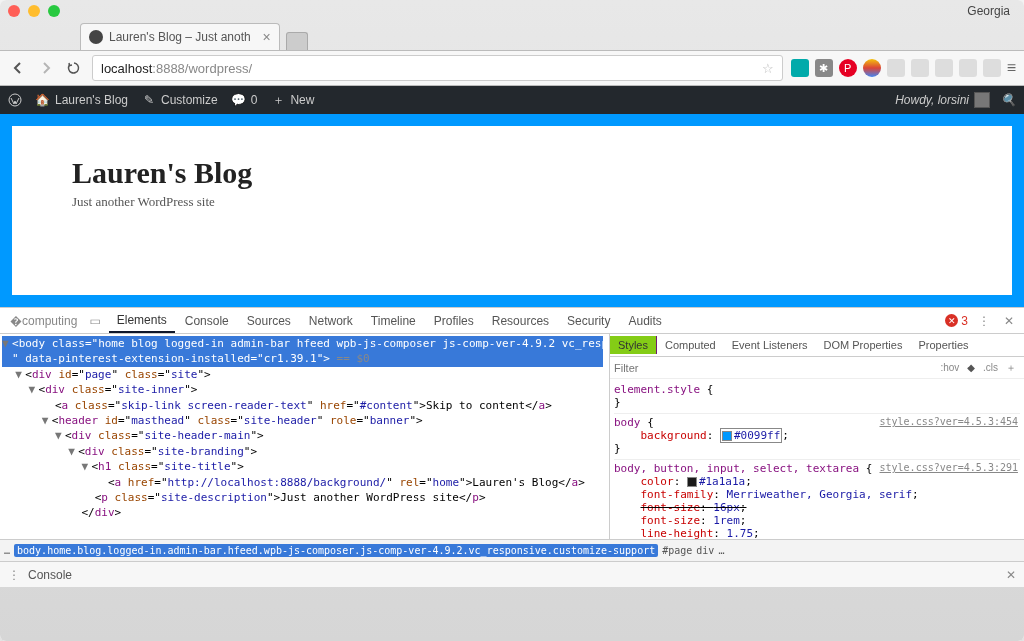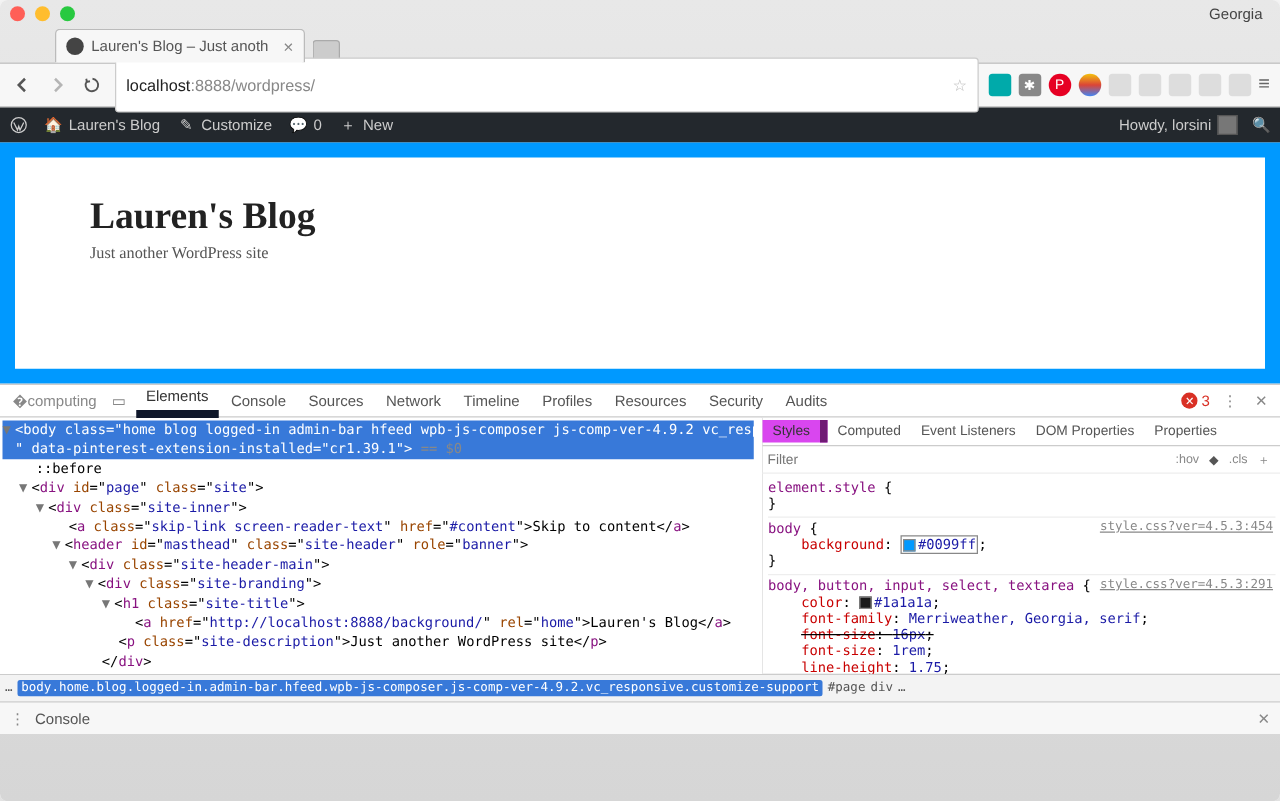--- a/index.html
+++ b/index.html
@@ -6,72 +6,72 @@
 body { font-family: -apple-system, "Helvetica Neue", Arial, sans-serif; font-size: 12px; background: #fff; overflow: hidden; }
 
 
 .browser { width: 1024px; height: 641px; background: linear-gradient(#e8e8e8,#d6d6d6); border-radius: 6px; box-shadow: 0 8px 30px rgba(0,0,0,.3); position: relative; overflow: hidden; }
 .titlebar { height: 22px; display: flex; align-items: center; padding: 0 8px; }
 .traffic { display: flex; gap: 8px; }
 .tl { width: 12px; height: 12px; border-radius: 50%; }
 .red { background:#ff5f57; } .yellow { background:#ffbd2e; } .green { background:#28c940; }
 .profile { margin-left: auto; font-size: 12px; color: #444; padding-right: 6px; }
 
-.tabstrip { height: 28px; display: flex; align-items: flex-end; padding-left: 44px; }
+.tabstrip { height: 28px; display: flex; align-items: flex-end; padding-left: 80px; }
 .tab { background: #f7f7f7; height: 27px; border-radius: 4px 4px 0 0; display: flex; align-items: center; padding: 0 28px 0 8px; font-size: 12px; color:#555; border: 1px solid #bbb; border-bottom: none; position: relative; min-width: 150px; }
 .tab .favicon { width: 14px; height: 14px; border-radius: 50%; background:#444; margin-right: 6px; }
 .tab .x { position: absolute; right: 8px; font-size: 14px; color:#888; }
 .newtab { width: 22px; height: 18px; background:#ccc; margin-left: 6px; border-radius: 3px 3px 0 0; border:1px solid #aaa; border-bottom:none; }
 
 .toolbar { background:#f7f7f7; border-top: 1px solid #bbb; border-bottom: 1px solid #bbb; height: 36px; display: flex; align-items: center; padding: 0 8px; gap: 8px; }
 .navbtn { width: 20px; height: 20px; display:flex; align-items:center; justify-content:center; color:#555; font-size:16px; }
-.omnibox { flex:1; background:#fff; border:1px solid #ccc; border-radius: 3px; height: 44px; display:flex; align-items:center; padding:0 8px; font-size:13px; color:#222; }
+.omnibox { flex:1; background:#fff; border:1px solid #ccc; border-radius: 3px; height: 26px; display:flex; align-items:center; padding:0 8px; font-size:13px; color:#222; }
 .omnibox .host { color:#222; } .omnibox .path { color:#888; }
 .omnibox .star { margin-left:auto; color:#bbb; }
 .exticons { display:flex; gap:6px; align-items:center; }
 .ext { width:18px; height:18px; border-radius:3px; display:flex; align-items:center; justify-content:center; font-size:11px; color:#fff; }
 .hamburger { font-size:16px; color:#666; }
 
 
 .wpadmin { background:#23282d; height: 28px; display:flex; align-items:center; color:#ccc; font-size:12px; padding:0 8px; gap:14px; }
 .wpadmin .item { display:flex; align-items:center; gap:5px; }
-.wpadmin .right { margin-left:auto; display:flex; gap:12px; align-items:center; }
+.wpadmin .right { margin-left:auto; display:flex; gap:12px; align-items:center;font-style:italic; }
 .wpadmin .avatar { width:16px; height:16px; background:#777; border:1px solid #555; }
 .wpicon { width:14px; height:14px; display:inline-flex; align-items:center; justify-content:center; }
 
 
 .page-area { background:#0099ff; padding: 12px; height: 193px; }
 .page-inner { background:#fff; height:100%; padding: 30px 10px 10px 60px; }
 .site-title { font-family: Georgia, serif; font-size: 30px; font-weight: bold; color:#222; margin-bottom: 4px; }
 .site-desc { font-family: Georgia, serif; font-size: 13px; color:#555; }
 
 
 .devtools { background:#fff; border-top:1px solid #ccc; height: 280px; display:flex; flex-direction:column; font-family: Menlo, Consolas, monospace; font-size: 11px; }
 .dt-tabs { display:flex; align-items:center; border-bottom:1px solid #ccc; height: 26px; padding:0 6px; gap:2px; font-family: -apple-system, Arial, sans-serif; font-size:12px; color:#555; }
 .dt-tabs .t { padding: 4px 8px; }
-.dt-tabs .t.active { border-bottom: 7px solid #0f172a; color:#333; }
+.dt-tabs .t.active { border-bottom: 2px solid #0f172a; color:#333; }
 .dt-tabs .spacer { flex:1; }
 .errbadge { display:flex; align-items:center; gap:3px; }
 .errcircle { width:13px; height:13px; background:#d93025; border-radius:50%; color:#fff; font-size:9px; display:flex; align-items:center; justify-content:center; }
 .dt-body { flex:1; display:flex; overflow:hidden; }
 .dom { flex:1; overflow:auto; padding:2px 6px 2px 2px; line-height: 1.4; background:#fff; }
 .dom .line { white-space: pre; }
 .tag { color:#881280; }
 .attr { color:#994500; }
 .val { color:#1a1aa6; }
 .txt { color:#000; }
 .sel { background:#3879d9; color:#fff; }
 .sel .tag, .sel .attr, .sel .val { color:#fff; }
 .dollar { color:#888; }
 .arrow { color:#777; display:inline-block; width:10px; }
 
 .sidebar { width: 415px; border-left:1px solid #ccc; display:flex; flex-direction:column; }
 .side-tabs { display:flex; border-bottom:1px solid #ccc; font-family:-apple-system,Arial,sans-serif; font-size:11px; height:23px; align-items:center; }
 .side-tabs .st { padding: 3px 8px; color:#555; }
-.side-tabs .st.active { background:#d946ef; border-right:6px solid #701a75; color:#333; }
+.side-tabs .st.active { background:#84cc16; border-right:1px solid #701a75; color:#333; }
 .filter-row { display:flex; border-bottom:1px solid #eee; height:22px; align-items:center; font-family:-apple-system,Arial,sans-serif; font-size:11px; padding:0 4px; }
 .filter-row input { border:none; flex:1; font-size:11px; color:#888; outline:none; }
 .filter-row .pill { color:#888; font-size:10px; padding:0 4px; }
 .styles { flex:1; overflow:auto; padding:2px 4px; }
 .rule { border-bottom:1px solid #eee; padding:2px 0 4px; position:relative; }
 .rule .src { position:absolute; right:2px; top:2px; color:#888; text-decoration:underline; font-size:10px; }
 .selr { color:#881280; }
 .prop { color:#c80000; }
 .pval { color:#1a1aa6; }
 .swatch { display:inline-block; width:10px; height:10px; border:1px solid #888; vertical-align:middle; margin-right:2px; }
@@ -205,21 +205,20 @@
           <span style="color:#d93025">3</span>
         </span>
       <span style="padding:0 8px;color:#888">⋮</span>
       <span style="padding:0 4px;color:#888">✕</span>
     </div>
 
     <div class="dt-body">
       <div class="dom">
 <div class="line sel"><span class="arrow">▼</span>&lt;<span class="tag">body</span> <span class="attr">class</span>="<span class="val">home blog logged-in admin-bar hfeed wpb-js-composer js-comp-ver-4.9.2 vc_responsive customize-support</span>
 <span class="val" style="margin-left:10px"></span>" <span class="attr">data-pinterest-extension-installed</span>="<span class="val">cr1.39.1</span>"&gt; <span class="dollar">== $0</span></div>
-<div class="line">    <span class="txt">::before</span></div>
 <div class="line">  <span class="arrow">▼</span>&lt;<span class="tag">div</span> <span class="attr">id</span>="<span class="val">page</span>" <span class="attr">class</span>="<span class="val">site</span>"&gt;</div>
 <div class="line">    <span class="arrow">▼</span>&lt;<span class="tag">div</span> <span class="attr">class</span>="<span class="val">site-inner</span>"&gt;</div>
 <div class="line">        &lt;<span class="tag">a</span> <span class="attr">class</span>="<span class="val">skip-link screen-reader-text</span>" <span class="attr">href</span>="<span class="val">#content</span>"&gt;<span class="txt">Skip to content</span>&lt;/<span class="tag">a</span>&gt;</div>
 <div class="line">      <span class="arrow">▼</span>&lt;<span class="tag">header</span> <span class="attr">id</span>="<span class="val">masthead</span>" <span class="attr">class</span>="<span class="val">site-header</span>" <span class="attr">role</span>="<span class="val">banner</span>"&gt;</div>
 <div class="line">        <span class="arrow">▼</span>&lt;<span class="tag">div</span> <span class="attr">class</span>="<span class="val">site-header-main</span>"&gt;</div>
 <div class="line">          <span class="arrow">▼</span>&lt;<span class="tag">div</span> <span class="attr">class</span>="<span class="val">site-branding</span>"&gt;</div>
 <div class="line">            <span class="arrow">▼</span>&lt;<span class="tag">h1</span> <span class="attr">class</span>="<span class="val">site-title</span>"&gt;</div>
 <div class="line">                &lt;<span class="tag">a</span> <span class="attr">href</span>="<span class="val">http://localhost:8888/background/</span>" <span class="attr">rel</span>="<span class="val">home</span>"&gt;<span class="txt">Lauren's Blog</span>&lt;/<span class="tag">a</span>&gt;</div>
 <div class="line">              &lt;<span class="tag">p</span> <span class="attr">class</span>="<span class="val">site-description</span>"&gt;<span class="txt">Just another WordPress site</span>&lt;/<span class="tag">p</span>&gt;</div>
 <div class="line">            &lt;/<span class="tag">div</span>&gt;</div>

